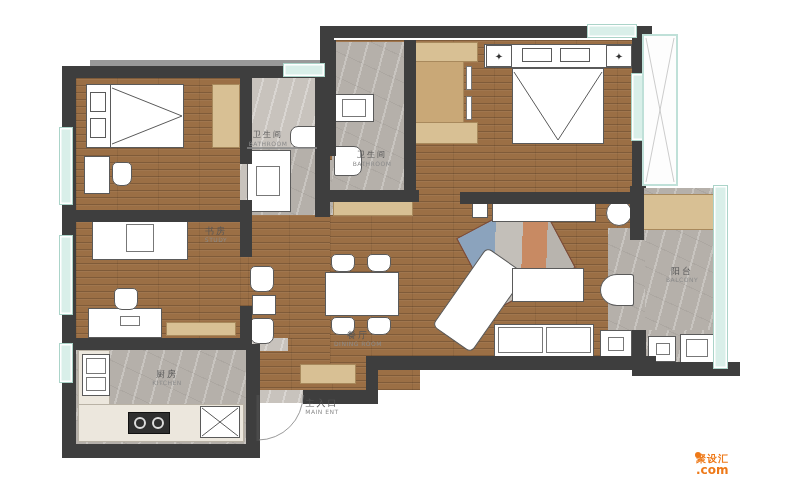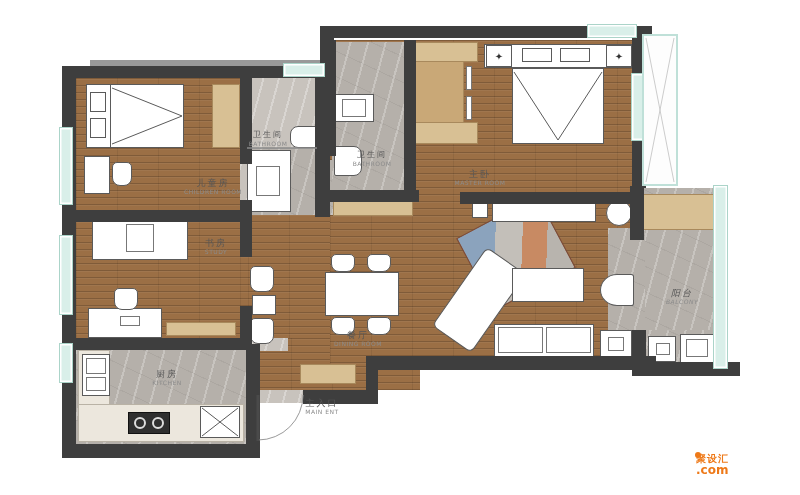--- a/index.html
+++ b/index.html
@@ -179,49 +179,41 @@
   <svg class="svgov" width="800" height="495" viewBox="0 0 800 495">
     <path d="M112,88 L182,116 M112,144 L182,116" stroke="#5a5a5a" stroke-width="1" fill="none"></path>
     <path d="M514,72 L558,140 M602,72 L558,140" stroke="#5a5a5a" stroke-width="1" fill="none"></path>
     <path d="M202,408 L238,436 M238,408 L202,436" stroke="#5a5a5a" stroke-width="1" fill="none"></path>
     <path d="M646,38 L674,182 M674,38 L646,182" stroke="#cccccc" stroke-width="1" fill="none"></path>
     <path d="M247,148 L317,148" stroke="#8a8a8a" stroke-width="1.5" fill="none"></path>
     <path d="M258,440 A45,45 0 0 0 303,395" stroke="#9a9a9a" stroke-width="1" fill="none"></path>
     <path d="M258,395 L258,441" stroke="#4a4a4a" stroke-width="3" fill="none"></path>
   </svg>
 
-  <div class="room-label" style="left:163px;top:178px;width:100px;">
-    <div class="zh">儿童房</div>
-    <div class="en">CHILDREN ROOM</div>
-  </div>
   <div class="room-label" style="left:238px;top:130px;width:60px;">
     <div class="zh" style="font-size:8px;">卫生间</div>
     <div class="en">BATHROOM</div>
   </div>
   <div class="room-label" style="left:342px;top:150px;width:60px;">
     <div class="zh" style="font-size:8px;">卫生间</div>
     <div class="en">BATHROOM</div>
   </div>
-  <div class="room-label" style="left:430px;top:169px;width:100px;">
-    <div class="zh">主卧</div>
-    <div class="en">MASTER ROOM</div>
-  </div>
-  <div class="room-label" style="left:166px;top:238px;width:100px;">
+  <div class="room-label" style="left:166px;top:226px;width:100px;">
     <div class="zh">书房</div>
     <div class="en">STUDY</div>
   </div>
   <div class="room-label" style="left:308px;top:330px;width:100px;">
     <div class="zh">餐厅</div>
     <div class="en">DINING ROOM</div>
   </div>
   <div class="room-label" style="left:117px;top:369px;width:100px;">
     <div class="zh">厨房</div>
     <div class="en">KITCHEN</div>
   </div>
-  <div class="room-label" style="left:642px;top:288px;width:80px;font-style:italic;">
+  <div class="room-label" style="left:642px;top:266px;width:80px;">
     <div class="zh">阳台</div>
     <div class="en">BALCONY</div>
   </div>
   <div class="room-label" style="left:282px;top:398px;width:80px;">
     <div class="zh">主入口</div>
     <div class="en">MAIN ENT</div>
   </div>
 
   <div class="logo">
     <span class="jdot"></span>

